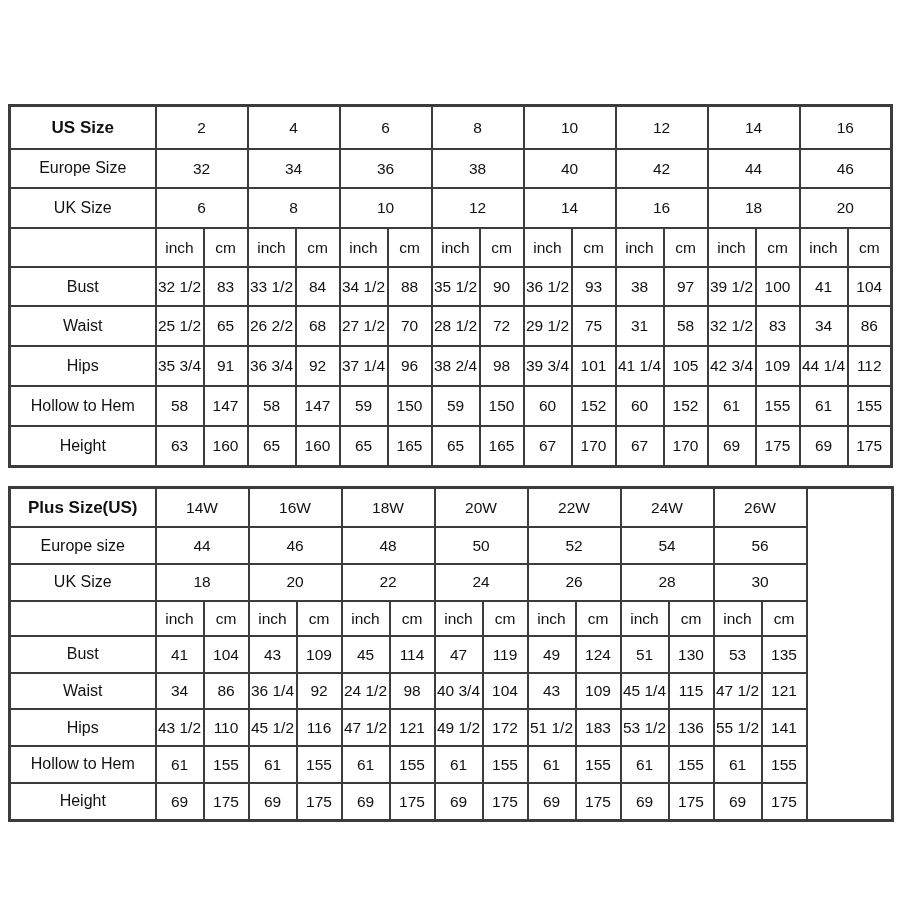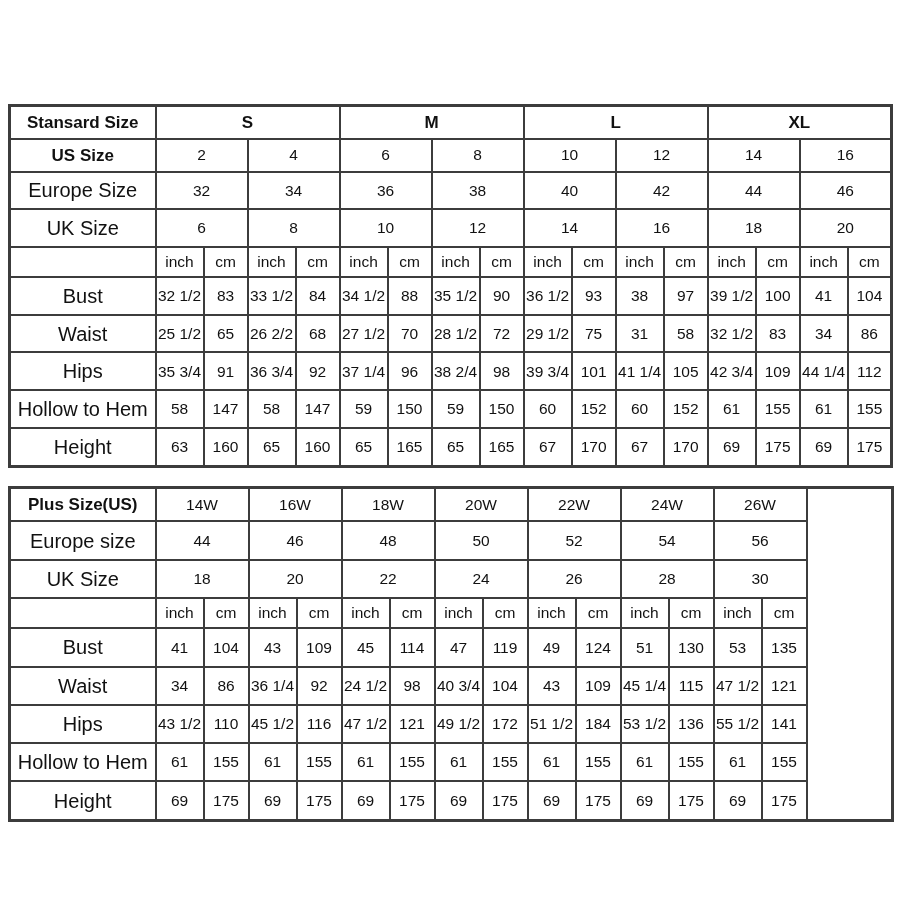--- a/index.html
+++ b/index.html
@@ -35,21 +35,21 @@
     padding: 0;
     white-space: nowrap;
     overflow: hidden;
     background: #ffffff;
   }
   table.size-table td.bold {
     font-weight: bold;
     font-size: 17px;
   }
   table.size-table td.row-label {
-    font-size: 20px;
+    font-size: 16px;
   }
 </style>
 </head>
 <body>
 
 <div class="canvas">
   <table id="standard-table" class="size-table">
       <colgroup>
         <col style="width: 146px;">
         <col style="width: 48px;">
@@ -63,27 +63,20 @@
         <col style="width: 48px;">
         <col style="width: 44px;">
         <col style="width: 48px;">
         <col style="width: 44px;">
         <col style="width: 48px;">
         <col style="width: 44px;">
         <col style="width: 48px;">
         <col style="width: 44px;">
       </colgroup>
       <tbody>
-        <tr>
-          <td class="bold">Stansard Size</td>
-          <td colspan="4" class="bold">S</td>
-          <td colspan="4" class="bold">M</td>
-          <td colspan="4" class="bold">L</td>
-          <td colspan="4" class="bold">XL</td>
-        </tr>
         <tr>
           <td class="bold">US Size</td>
           <td colspan="2">2</td>
           <td colspan="2">4</td>
           <td colspan="2">6</td>
           <td colspan="2">8</td>
           <td colspan="2">10</td>
           <td colspan="2">12</td>
           <td colspan="2">14</td>
           <td colspan="2">16</td>
@@ -332,21 +325,21 @@
           <td class="row-label">Hips</td>
           <td>43 1/2</td>
           <td>110</td>
           <td>45 1/2</td>
           <td>116</td>
           <td>47 1/2</td>
           <td>121</td>
           <td>49 1/2</td>
           <td>172</td>
           <td>51 1/2</td>
-          <td>184</td>
+          <td>183</td>
           <td>53 1/2</td>
           <td>136</td>
           <td>55 1/2</td>
           <td>141</td>
         </tr>
         <tr>
           <td class="row-label">Hollow to Hem</td>
           <td>61</td>
           <td>155</td>
           <td>61</td>

